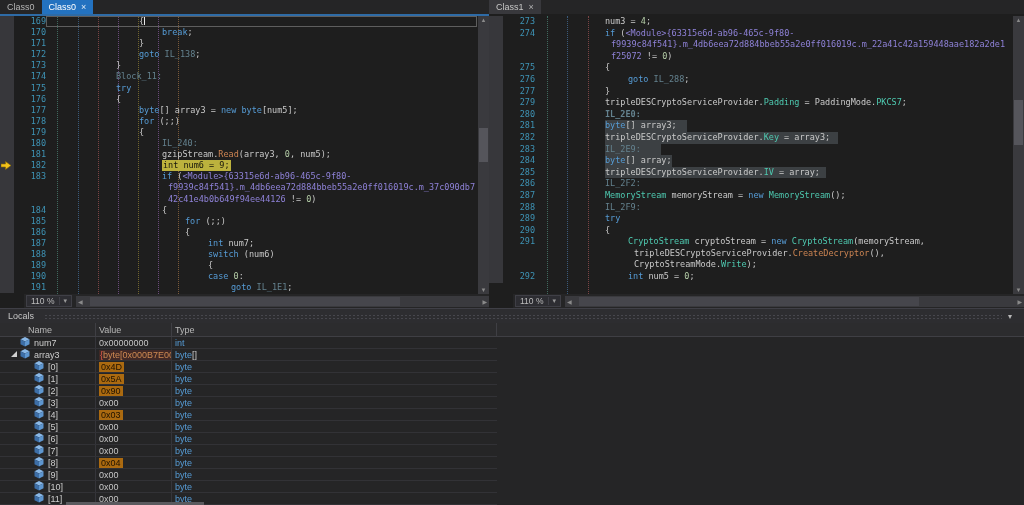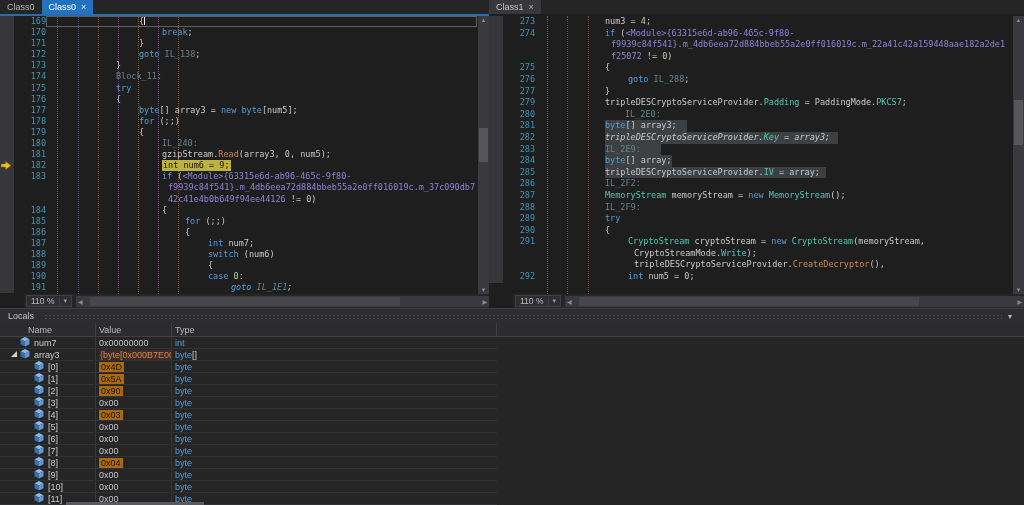--- a/index.html
+++ b/index.html
@@ -230,21 +230,21 @@
             <div class="ltext" style="padding-left: 162px;"><span style="color: rgb(201, 201, 201);">{</span></div>
           </div>
           <div class="cline">
             <div class="glyph"></div>
             <div class="lnum">190</div>
             <div class="ltext" style="padding-left: 162px;"><span style="color: rgb(86, 156, 214);">case </span><span style="color: rgb(181, 206, 168);">0</span><span style="color: rgb(201, 201, 201);">:</span></div>
           </div>
           <div class="cline">
             <div class="glyph"></div>
             <div class="lnum">191</div>
-            <div class="ltext" style="padding-left: 185px; font-style: italic;"><span style="color: rgb(86, 156, 214);">goto </span><span style="color: rgb(100, 130, 143);">IL_1E1</span><span style="color: rgb(201, 201, 201);">;</span></div>
+            <div class="ltext" style="padding-left: 185px;"><span style="color: rgb(86, 156, 214);">goto </span><span style="color: rgb(100, 130, 143);">IL_1E1</span><span style="color: rgb(201, 201, 201);">;</span></div>
           </div>
         </div>
       <div class="vscroll">
         <div class="sup">▲</div>
         <div class="vthumb" style="top:112px;height:34px;"></div>
         <div class="sdn">▼</div>
       </div>
       <div class="bottombar">
         <div class="zoomcombo">
           <span>110 %</span>
@@ -306,31 +306,31 @@
             <div class="ltext" style="padding-left: 70px;"><span style="color: rgb(201, 201, 201);">}</span></div>
           </div>
           <div class="cline">
             <div class="glyph"></div>
             <div class="lnum">279</div>
             <div class="ltext" style="padding-left: 70px;"><span style="color: rgb(201, 201, 201);">tripleDESCryptoServiceProvider.</span><span style="color: rgb(78, 201, 176);">Padding</span><span style="color: rgb(201, 201, 201);"> = PaddingMode.</span><span style="color: rgb(78, 201, 176);">PKCS7</span><span style="color: rgb(201, 201, 201);">;</span></div>
           </div>
           <div class="cline">
             <div class="glyph"></div>
             <div class="lnum">280</div>
-            <div class="ltext" style="padding-left: 90px;"><span style="color: rgb(100, 130, 143);">IL_2E0:</span></div>
+            <div class="ltext" style="padding-left: 70px; font-weight: bold;"><span style="color: rgb(100, 130, 143);">IL_2E0:</span></div>
           </div>
           <div class="cline">
             <div class="glyph"></div>
             <div class="lnum">281</div>
             <div class="ltext" style="padding-left: 70px;"><span class="selseg" style="padding-right: 10px;"><span style="color: rgb(86, 156, 214);">byte</span><span style="color: rgb(201, 201, 201);">[] array3;</span></span></div>
           </div>
           <div class="cline">
             <div class="glyph"></div>
             <div class="lnum">282</div>
-            <div class="ltext" style="padding-left: 70px; font-style: italic;"><span class="selseg" style="padding-right: 8px;"><span style="color: rgb(201, 201, 201);">tripleDESCryptoServiceProvider.</span><span style="color: rgb(78, 201, 176);">Key</span><span style="color: rgb(201, 201, 201);"> = array3;</span></span></div>
+            <div class="ltext" style="padding-left: 70px;"><span class="selseg" style="padding-right: 8px;"><span style="color: rgb(201, 201, 201);">tripleDESCryptoServiceProvider.</span><span style="color: rgb(78, 201, 176);">Key</span><span style="color: rgb(201, 201, 201);"> = array3;</span></span></div>
           </div>
           <div class="cline">
             <div class="glyph"></div>
             <div class="lnum">283</div>
             <div class="ltext" style="padding-left: 70px;"><span class="selseg" style="padding-right: 20px;"><span style="color: rgb(100, 130, 143);">IL_2E9:</span></span></div>
           </div>
           <div class="cline">
             <div class="glyph"></div>
             <div class="lnum">284</div>
             <div class="ltext" style="padding-left: 70px;"><span class="selseg" style=""><span style="color: rgb(86, 156, 214);">byte</span><span style="color: rgb(201, 201, 201);">[] array;</span></span></div>
@@ -366,26 +366,26 @@
             <div class="ltext" style="padding-left: 70px;"><span style="color: rgb(201, 201, 201);">{</span></div>
           </div>
           <div class="cline">
             <div class="glyph"></div>
             <div class="lnum">291</div>
             <div class="ltext" style="padding-left: 93px;"><span style="color: rgb(78, 201, 176);">CryptoStream</span><span style="color: rgb(201, 201, 201);"> cryptoStream = </span><span style="color: rgb(86, 156, 214);">new</span><span style="color: rgb(201, 201, 201);"> </span><span style="color: rgb(78, 201, 176);">CryptoStream</span><span style="color: rgb(201, 201, 201);">(memoryStream,</span></div>
           </div>
           <div class="cline">
             <div class="glyph"></div>
             <div class="lnum"></div>
+            <div class="ltext" style="padding-left: 99px;"><span style="color: rgb(201, 201, 201);">tripleDESCryptoServiceProvider.</span><span style="color: rgb(204, 132, 82);">CreateDecryptor</span><span style="color: rgb(201, 201, 201);">(),</span></div>
+          </div>
+          <div class="cline">
+            <div class="glyph"></div>
+            <div class="lnum"></div>
             <div class="ltext" style="padding-left: 99px;"><span style="color: rgb(201, 201, 201);">CryptoStreamMode.</span><span style="color: rgb(78, 201, 176);">Write</span><span style="color: rgb(201, 201, 201);">);</span></div>
-          </div>
-          <div class="cline">
-            <div class="glyph"></div>
-            <div class="lnum"></div>
-            <div class="ltext" style="padding-left: 99px;"><span style="color: rgb(201, 201, 201);">tripleDESCryptoServiceProvider.</span><span style="color: rgb(204, 132, 82);">CreateDecryptor</span><span style="color: rgb(201, 201, 201);">(),</span></div>
           </div>
           <div class="cline">
             <div class="glyph"></div>
             <div class="lnum">292</div>
             <div class="ltext" style="padding-left: 93px;"><span style="color: rgb(86, 156, 214);">int</span><span style="color: rgb(201, 201, 201);"> num5 = </span><span style="color: rgb(181, 206, 168);">0</span><span style="color: rgb(201, 201, 201);">;</span></div>
           </div>
         </div>
       <div class="vscroll">
         <div class="sup">▲</div>
         <div class="vthumb" style="top:84px;height:45px;"></div>

